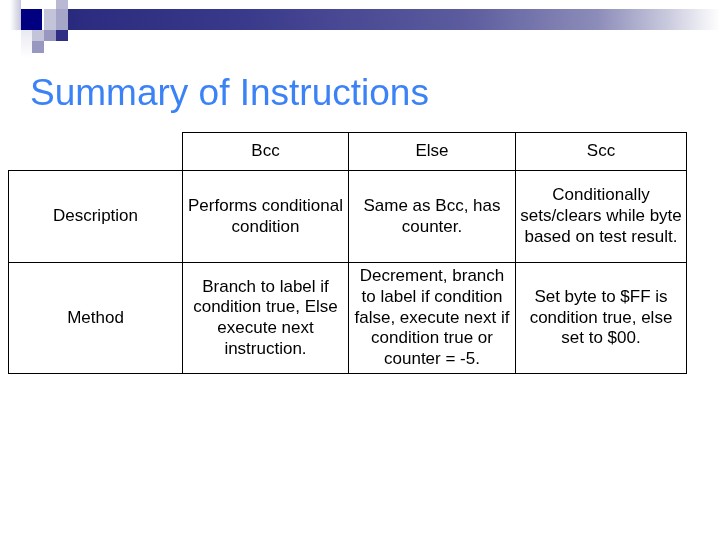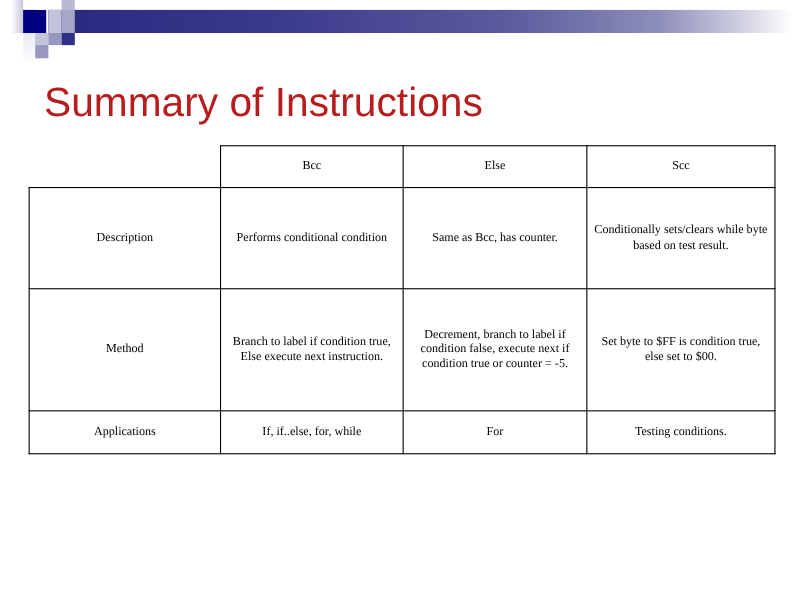--- a/index.html
+++ b/index.html
@@ -46,40 +46,39 @@
   .sq-f { left: 44px;  top: 30px; width: 12px; height: 11px; background: #9797c0; }
   .sq-g { left: 32px;  top: 41px; width: 12px; height: 12px; background: #9797c0; }
   .sq-h { left: 56px;  top: 0px;  width: 12px; height: 9px;  background: #b9b9d4; }
   .sq-i { left: 44px;  top: 9px;  width: 12px; height: 21px; background: #c3c3da; }
   .sq-j { left: 56px;  top: 9px;  width: 12px; height: 21px; background: #a6a6c8; }
   .sq-k { left: 56px;  top: 30px; width: 12px; height: 11px; background: #2e2e85; }
 
   
   #slide-title {
     position: absolute;
-    left: 40px;
+    left: 30px;
     top: 72px;
     font-size: 37px;
     font-weight: normal;
-    color: #b91c1c;
+    color: #3b82f6;
     letter-spacing: 0px;
     white-space: nowrap;
   }
 
   
   #summary-table {
     position: absolute;
-    left: 26px;
+    left: 8px;
     top: 132px;
     width: 678px;
     border-collapse: collapse;
     table-layout: fixed;
-    font-size: 11px;
+    font-size: 17px;
     color: #000000;
-    font-family: Liberation Serif, serif;
   }
   #summary-table td,
   #summary-table th {
     border: 1px solid #000000;
     text-align: center;
     vertical-align: middle;
     padding: 3px 4px;
     font-weight: normal;
     line-height: 1.22;
   }
@@ -139,20 +138,14 @@
       <td>Performs conditional condition</td>
       <td>Same as Bcc, has counter.</td>
       <td>Conditionally sets/clears while byte based on test result.</td>
     </tr>
     <tr class="row-method">
       <td>Method</td>
       <td>Branch to label if condition true, Else execute next instruction.</td>
       <td>Decrement, branch to label  if condition false, execute next if condition true or counter = -5.</td>
       <td>Set byte to $FF is condition true, else set to $00.</td>
     </tr>
-    <tr class="row-apps">
-      <td>Applications</td>
-      <td>If, if..else, for, while</td>
-      <td>For</td>
-      <td>Testing conditions.</td>
-    </tr>
   </tbody>
 </table>
 
 </body></html>

